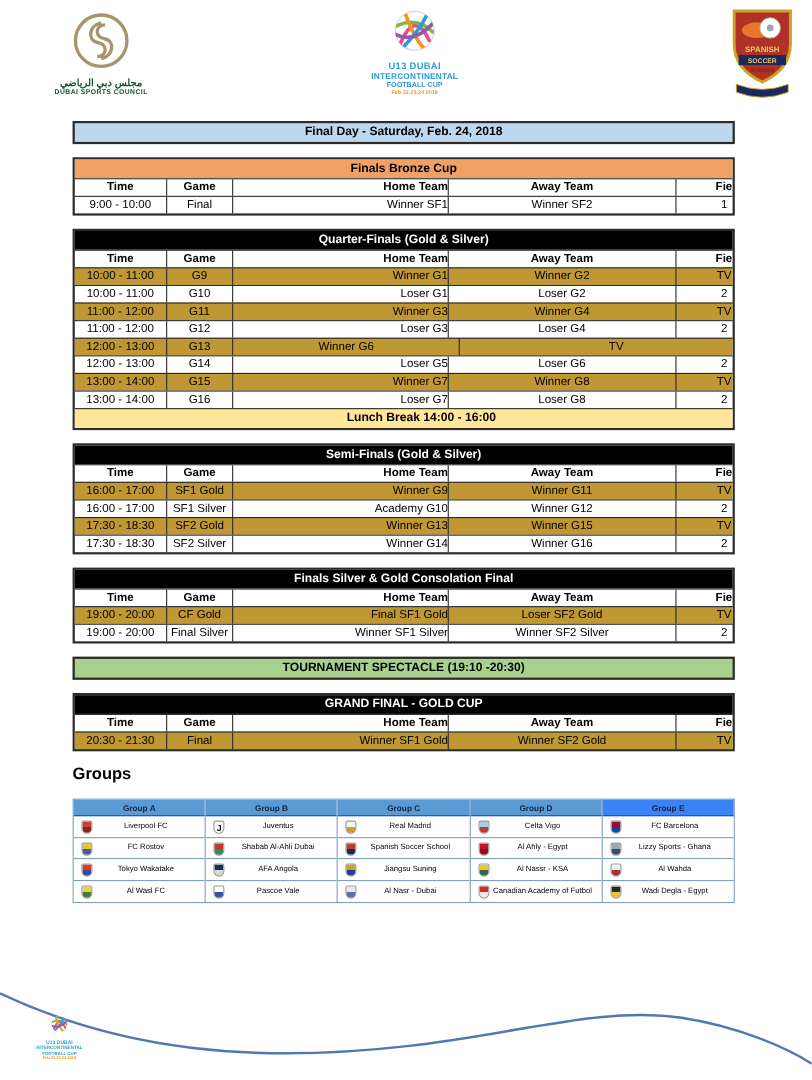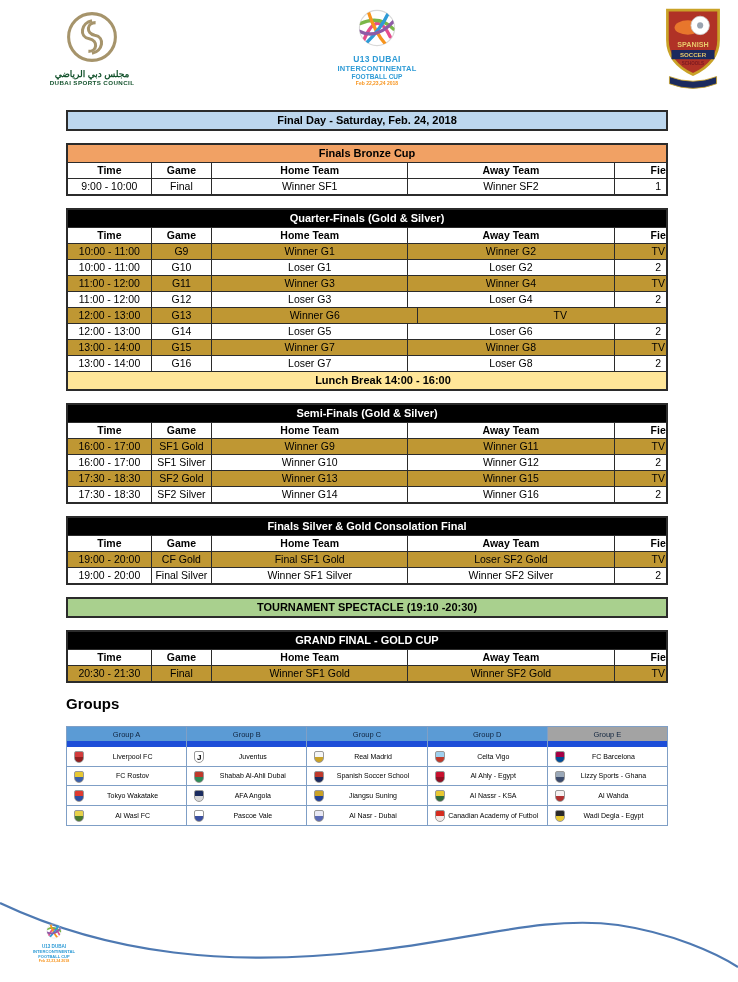--- a/index.html
+++ b/index.html
@@ -38,35 +38,35 @@
   .st-title.black  { background:#000; color:#fff; }
   .st-title.orange { background:#F1A164; color:#000; }
   .st-row { display:flex; border-top:1px solid #2b2b2b; }
   .st-row.header { font-weight:bold; }
   .st-cell {
     border-right:1px solid #2b2b2b; text-align:center;
     font-size:10.5px; line-height:13px; padding:1px 0;
     overflow:hidden; white-space:nowrap;
   }
   .st-cell:last-child { border-right:none;padding-left:36px; }
-  .c0 { width:14%; } .c1 { width:10.1%; } .c2 { width:32.8%; } .c3 { width:34.5%; } .c4 { flex:1; }
+  .c0 { width:14%; } .c1 { width:10.1%; } .c2 { width:32.8%;text-align:right; } .c3 { width:34.5%; } .c4 { flex:1; }
   .st-footer {
     border-top:1px solid #2b2b2b; text-align:center; font-weight:bold;
     font-size:11px; padding:2px 0 3px 0;
   }
 
   
   .groups-heading { font-size:15px; font-weight:bold; margin:0 0 14px 0; }
   .groups-table { display:flex; border:1px solid #7F9FC6; }
   .g-col { flex:1; border-right:1px solid #7F9FC6; }
   .g-col:last-child { border-right:none; }
   .g-head {
     background:#5B9BD5; color:#10243E; text-align:center;
-    font-size:7.5px; font-weight:normal; padding:2.5px 0;
-    border-bottom:6px solid #1d4ed8;
+    font-size:7.5px; font-weight:bold; padding:2.5px 0;
+    border-bottom:1px solid #1d4ed8;
   }
   .g-cell {
     height:19.5px; position:relative; display:flex; align-items:center; justify-content:center;
     border-bottom:1px solid #7F9FC6; font-size:7px;
   }
   .g-col .g-cell:last-child { border-bottom:none; }
   .crest {
     position:absolute; left:7px; top:4px; width:10px; height:12px;
     border-radius:2px 2px 5px 5px; border:0.5px solid #999;
     font-size:8px; font-weight:bold; text-align:center; line-height:11px;
@@ -239,21 +239,21 @@
         <div class="st-row gold" style="background: rgb(191, 151, 51);">
           <div class="st-cell c0">16:00 - 17:00</div>
           <div class="st-cell c1">SF1 Gold</div>
           <div class="st-cell c2">Winner G9</div>
           <div class="st-cell c3">Winner G11</div>
           <div class="st-cell c4">TV</div>
         </div>
         <div class="st-row">
           <div class="st-cell c0">16:00 - 17:00</div>
           <div class="st-cell c1">SF1 Silver</div>
-          <div class="st-cell c2">Winner G10</div>
+          <div class="st-cell c2">Academy G10</div>
           <div class="st-cell c3">Winner G12</div>
           <div class="st-cell c4">2</div>
         </div>
         <div class="st-row gold" style="background: rgb(191, 151, 51);">
           <div class="st-cell c0">17:30 - 18:30</div>
           <div class="st-cell c1">SF2 Gold</div>
           <div class="st-cell c2">Winner G13</div>
           <div class="st-cell c3">Winner G15</div>
           <div class="st-cell c4">TV</div>
         </div>
@@ -388,21 +388,21 @@
         <div class="g-cell">
           <span class="crest" style="background: linear-gradient(rgb(232, 200, 50) 50%, rgb(46, 107, 60) 50%);"></span>
           <span class="g-name">Al Nassr - KSA</span>
         </div>
         <div class="g-cell">
           <span class="crest" style="background: linear-gradient(rgb(213, 43, 30) 50%, rgb(240, 232, 232) 50%);"></span>
           <span class="g-name">Canadian Academy of Futbol</span>
         </div>
       </div>
       <div class="g-col">
-        <div class="g-head" style="background: #a3a3a3;">Group E</div>
+        <div class="g-head" style="background: #3b82f6;">Group E</div>
         <div class="g-cell">
           <span class="crest" style="background: linear-gradient(rgb(165, 0, 68) 50%, rgb(0, 77, 152) 50%);"></span>
           <span class="g-name">FC Barcelona</span>
         </div>
         <div class="g-cell">
           <span class="crest" style="background: linear-gradient(rgb(154, 168, 184) 50%, rgb(58, 74, 107) 50%);"></span>
           <span class="g-name">Lizzy Sports - Ghana</span>
         </div>
         <div class="g-cell">
           <span class="crest" style="background: linear-gradient(rgb(245, 240, 240) 50%, rgb(176, 48, 48) 50%);"></span>

